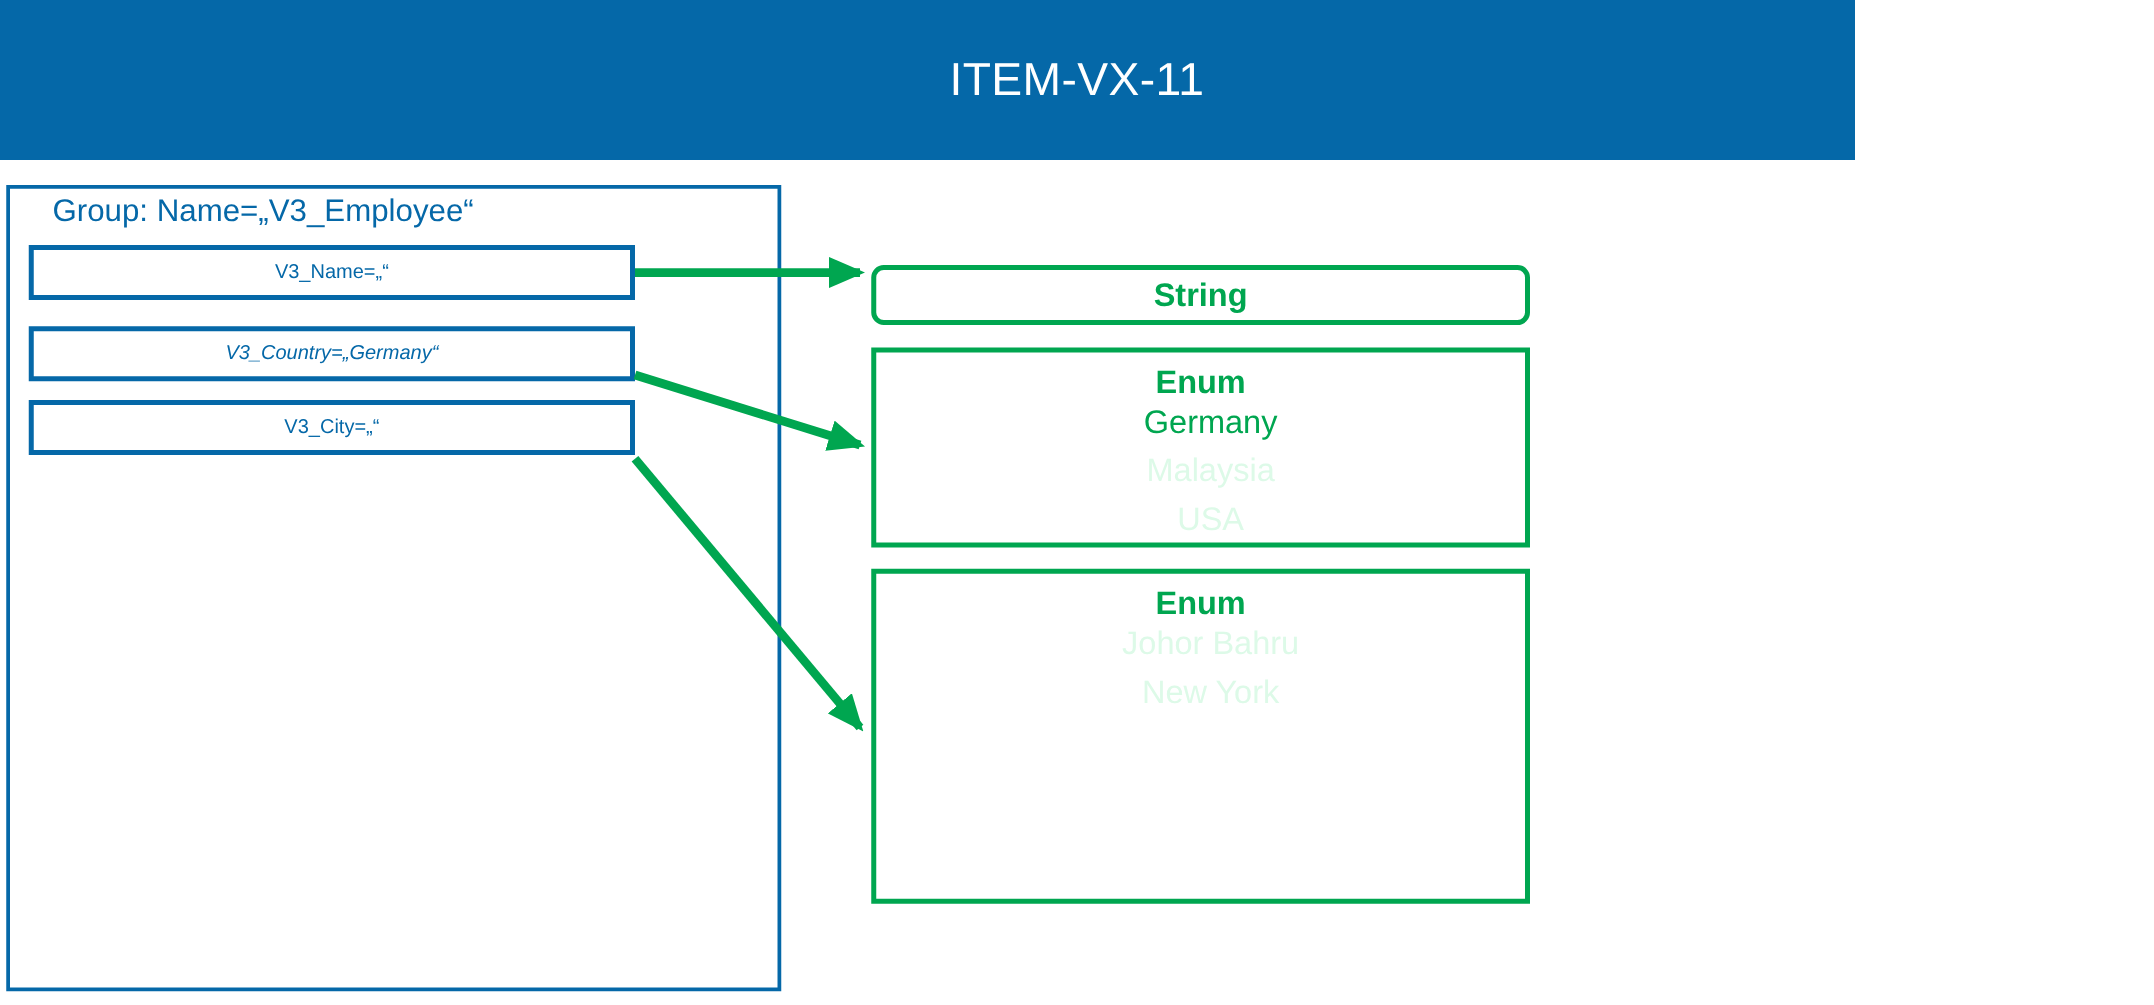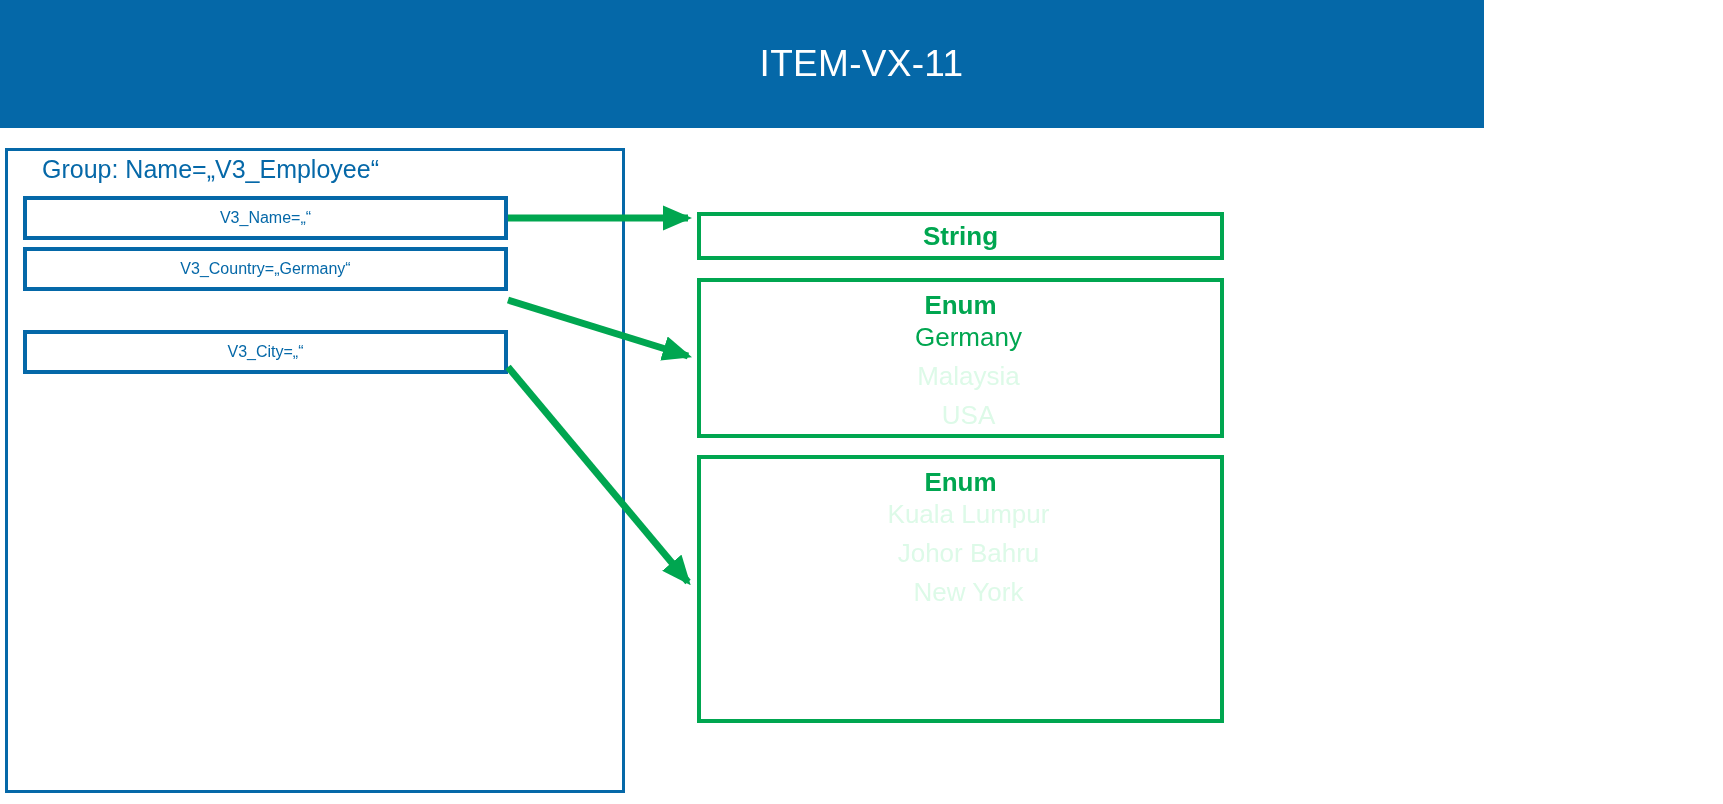--- a/index.html
+++ b/index.html
@@ -76,34 +76,34 @@
     background: #ffffff;
     box-sizing: border-box;
     display: flex;
     align-items: center;
     justify-content: center;
     color: #0568A8;
     font-size: 16px;
     white-space: nowrap;
   }
   #attr-row-0 { top: 196px; }
-  #attr-row-1 { top: 247px; }
-  #attr-row-2 { top: 330px; }
+  #attr-row-1 { top: 261px; font-style: italic; }
+  #attr-row-2 { top: 320px; }
 
   
   .type-box {
     position: absolute;
     left: 697px;
     width: 527px;
     border: 4px solid #00A650;
     background: #ffffff;
     box-sizing: border-box;
     text-align: center;
   }
-  #type-box-0 { top: 212px; height: 48px; }
+  #type-box-0 { top: 212px; height: 48px; border-radius: 10px; }
   #type-box-1 { top: 278px; height: 160px; }
   #type-box-2 { top: 455px; height: 268px; }
 
   .type-title {
     color: #00A650;
     font-size: 26px;
     font-weight: bold;
     line-height: 1.0;
     margin-top: 6px;
   }
@@ -165,21 +165,20 @@
     <ul class="enum-list">
         <li class="enum-item">Germany</li>
         <li class="enum-item faded">Malaysia</li>
         <li class="enum-item faded">USA</li>
       </ul>
   </div>
 
   <div class="type-box" id="type-box-2">
     <div class="type-title">Enum</div>
     <ul class="enum-list">
-        <li class="enum-item faded">Kuala Lumpur</li>
         <li class="enum-item faded">Johor Bahru</li>
         <li class="enum-item faded">New York</li>
       </ul>
   </div>
 
   <svg id="connectors" viewBox="0 0 1723 804">
     <defs>
       <marker id="arrowhead" markerWidth="4.2" markerHeight="3.6" refX="3.6" refY="1.8" orient="auto" markerUnits="strokeWidth">
         <path d="M0,0 L4.2,1.8 L0,3.6 z" fill="#00A650"></path>
       </marker>

